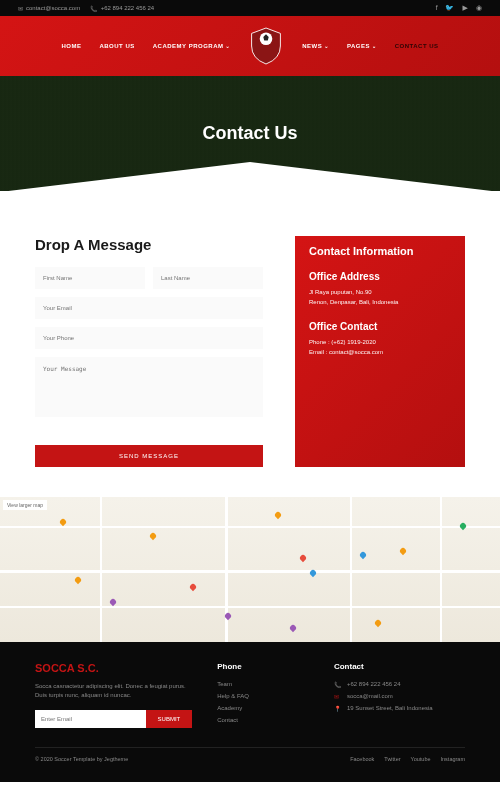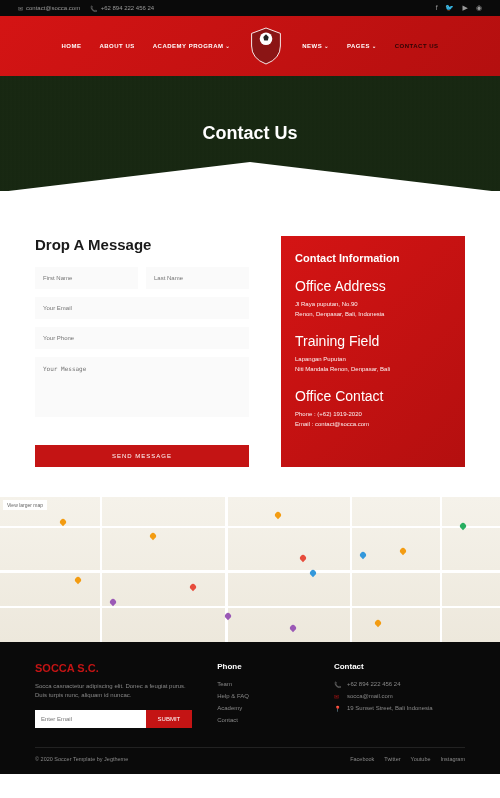--- a/index.html
+++ b/index.html
@@ -16,43 +16,43 @@
 .hero{background:linear-gradient(rgba(20,35,15,0.85),rgba(20,35,15,0.85)),repeating-linear-gradient(90deg,#2a4020 0px,#2a4020 2px,#304525 2px,#304525 4px);height:115px;display:flex;align-items:center;justify-content:center;position:relative}
 .hero::after{content:'';position:absolute;bottom:-1px;left:0;right:0;height:30px;background:#fff;clip-path:polygon(0 100%,50% 0,100% 100%)}
 .hero h1{color:#fff;font-size:18px;font-weight:700}
 .content{padding:45px 35px 30px;display:flex;gap:32px}
 .form-col{flex:1}
 .form-col h2{font-size:15px;font-weight:800;color:#1a1a1a;margin-bottom:14px}
 .form-row{display:flex;gap:8px;margin-bottom:8px}
 .form-row input,.form-row textarea{flex:1;border:none;background:#fafafa;padding:8px;font-size:6px;color:#aaa}
 textarea{height:60px;resize:none}
 .submit-btn{background:#c41414;color:#fff;border:none;padding:8px;width:100%;font-size:6px;letter-spacing:1px;margin-top:20px;cursor:pointer}
-.info-box{width:184px;background:linear-gradient(135deg,#d41414 0%,#b40f0f 100%);color:#fff;padding:16px 14px}
+.info-box{width:170px;background:linear-gradient(135deg,#d41414 0%,#b40f0f 100%);color:#fff;padding:9px 14px}
 .info-box h3{font-size:11px;font-weight:700;margin-bottom:14px}
 .info-sec{margin-bottom:14px}
-.info-sec h4{font-size:14px;font-weight:400;margin-bottom:6px}
+.info-sec h4{font-size:10px;font-weight:700;margin-bottom:6px}
 .info-sec p{font-size:6px;line-height:1.6;opacity:0.95}
 .map{height:145px;background:#f0ede5;position:relative;overflow:hidden}
 .map-canvas{position:absolute;inset:0;background:linear-gradient(#f5f2ea,#ede8dc)}
 .road{position:absolute;background:#fff}
 .r1{top:50%;left:0;right:0;height:3px}
 .r2{top:20%;left:0;right:0;height:2px}
 .r3{top:75%;left:0;right:0;height:2px}
 .r4{left:20%;top:0;bottom:0;width:2px}
 .r5{left:45%;top:0;bottom:0;width:3px}
 .r6{left:70%;top:0;bottom:0;width:2px}
 .r7{left:88%;top:0;bottom:0;width:2px}
 .pin{position:absolute;width:6px;height:6px;border-radius:50% 50% 50% 0;transform:rotate(-45deg)}
 .pin.red{background:#e74c3c}
 .pin.orange{background:#f39c12}
 .pin.purple{background:#9b59b6}
 .pin.blue{background:#3498db}
 .pin.green{background:#27ae60}
 .map-label{position:absolute;top:3px;left:3px;background:#fff;padding:2px 4px;font-size:5px;color:#666}
-.footer{background:#0a0a0a;color:#888;padding:20px 35px 12px}
+.footer{background:#0a0a0a;color:#888;padding:20px 35px 20px}
 .footer-cols{display:flex;gap:25px;margin-bottom:18px}
 .brand-col{flex:1.2}
 .brand-col h3{color:#c41414;font-size:11px;font-weight:800;margin-bottom:8px}
 .brand-col p{font-size:6px;line-height:1.5;margin-bottom:10px}
 .newsletter{display:flex}
 .newsletter input{flex:1;border:none;padding:6px;font-size:6px;background:#fff}
 .newsletter button{background:#c41414;color:#fff;border:none;padding:6px 12px;font-size:6px;cursor:pointer}
 .link-col{flex:0.7}
 .link-col h4{color:#fff;font-size:8px;font-weight:700;margin-bottom:10px}
 .link-col a{display:block;color:#888;font-size:6px;margin-bottom:6px;text-decoration:none}
@@ -125,24 +125,20 @@
     <div class="form-row">
         <textarea placeholder="Your Message" style=""></textarea>
       </div>
     <button class="submit-btn">SEND MESSAGE</button>
   </div>
   <div class="info-box">
     <h3>Contact Information</h3>
     <div class="info-sec">
       <h4>Office Address</h4>
       <p><span>Jl Raya puputan, No.90</span><br><span>Renon, Denpasar, Bali, Indonesia</span></p>
-    </div>
-    <div class="info-sec">
-      <h4>Training Field</h4>
-      <p><span>Lapangan Puputan</span><br><span>Niti Mandala Renon, Denpasar, Bali</span></p>
     </div>
     <div class="info-sec">
       <h4>Office Contact</h4>
       <p><span>Phone : (+62) 1919-2020</span><br><span>Email : contact@socca.com</span></p>
     </div>
   </div>
 </div>
 
 <div class="map">
   <div class="map-canvas">

